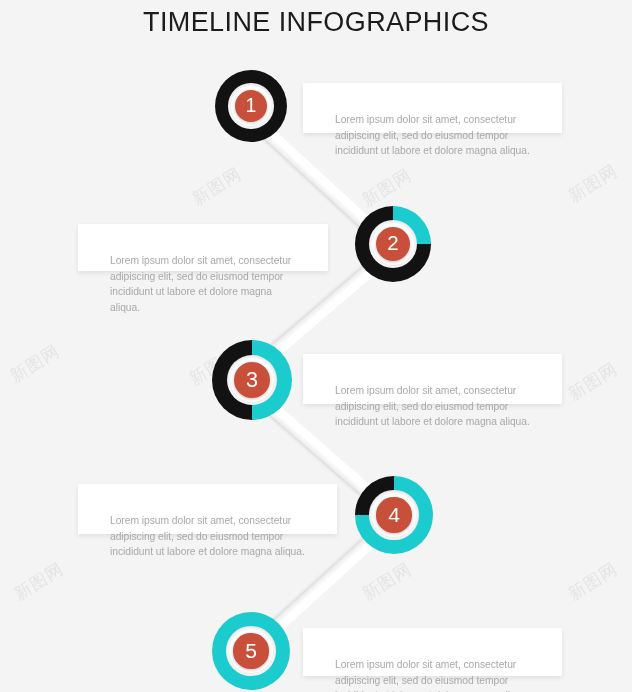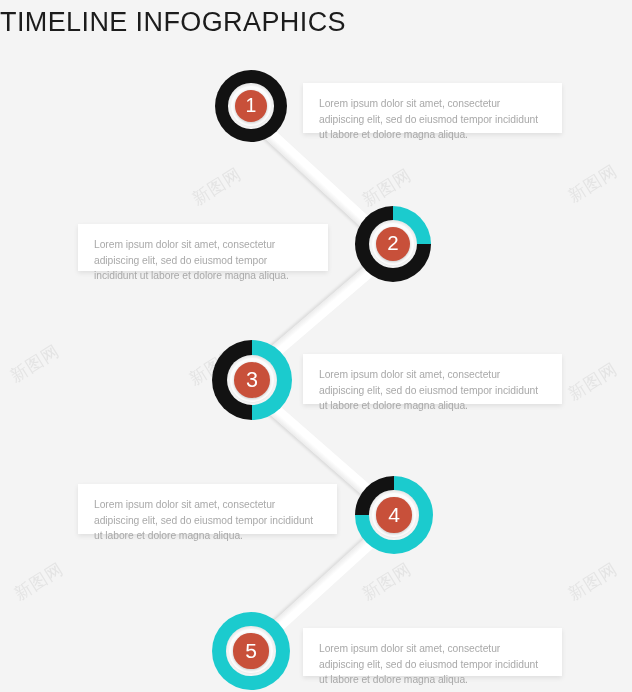--- a/index.html
+++ b/index.html
@@ -15,21 +15,21 @@
     font-family: "Liberation Sans", sans-serif;
     background: #f4f4f4;
   }
 
   
   #page-title {
     position: absolute;
     left: 0;
     top: 0;
     width: 632px;
-    text-align: left;
+    text-align: center;
     font-size: 27px;
     letter-spacing: 0.4px;
     color: #1c1c1c;
     font-weight: 400;
     line-height: 40px;
     top: 2px;
     white-space: nowrap;
   }
 
   
@@ -61,21 +61,21 @@
     box-shadow: 0 2px 5px rgba(0,0,0,0.09);
     box-sizing: border-box;
     padding: 13px 16px 12px 16px;
   }
   .panel-text {
     font-size: 10.3px;
     line-height: 15.5px;
     color: #a9a9a9;
     font-family: "Liberation Sans", sans-serif;
     letter-spacing: -0.05px;
-    margin: 0;
+    margin: 16px;
   }
 
   
   .step {
     position: absolute;
     border-radius: 50%;
   }
   .ring-outer {
     position: absolute;
     left: 0;

